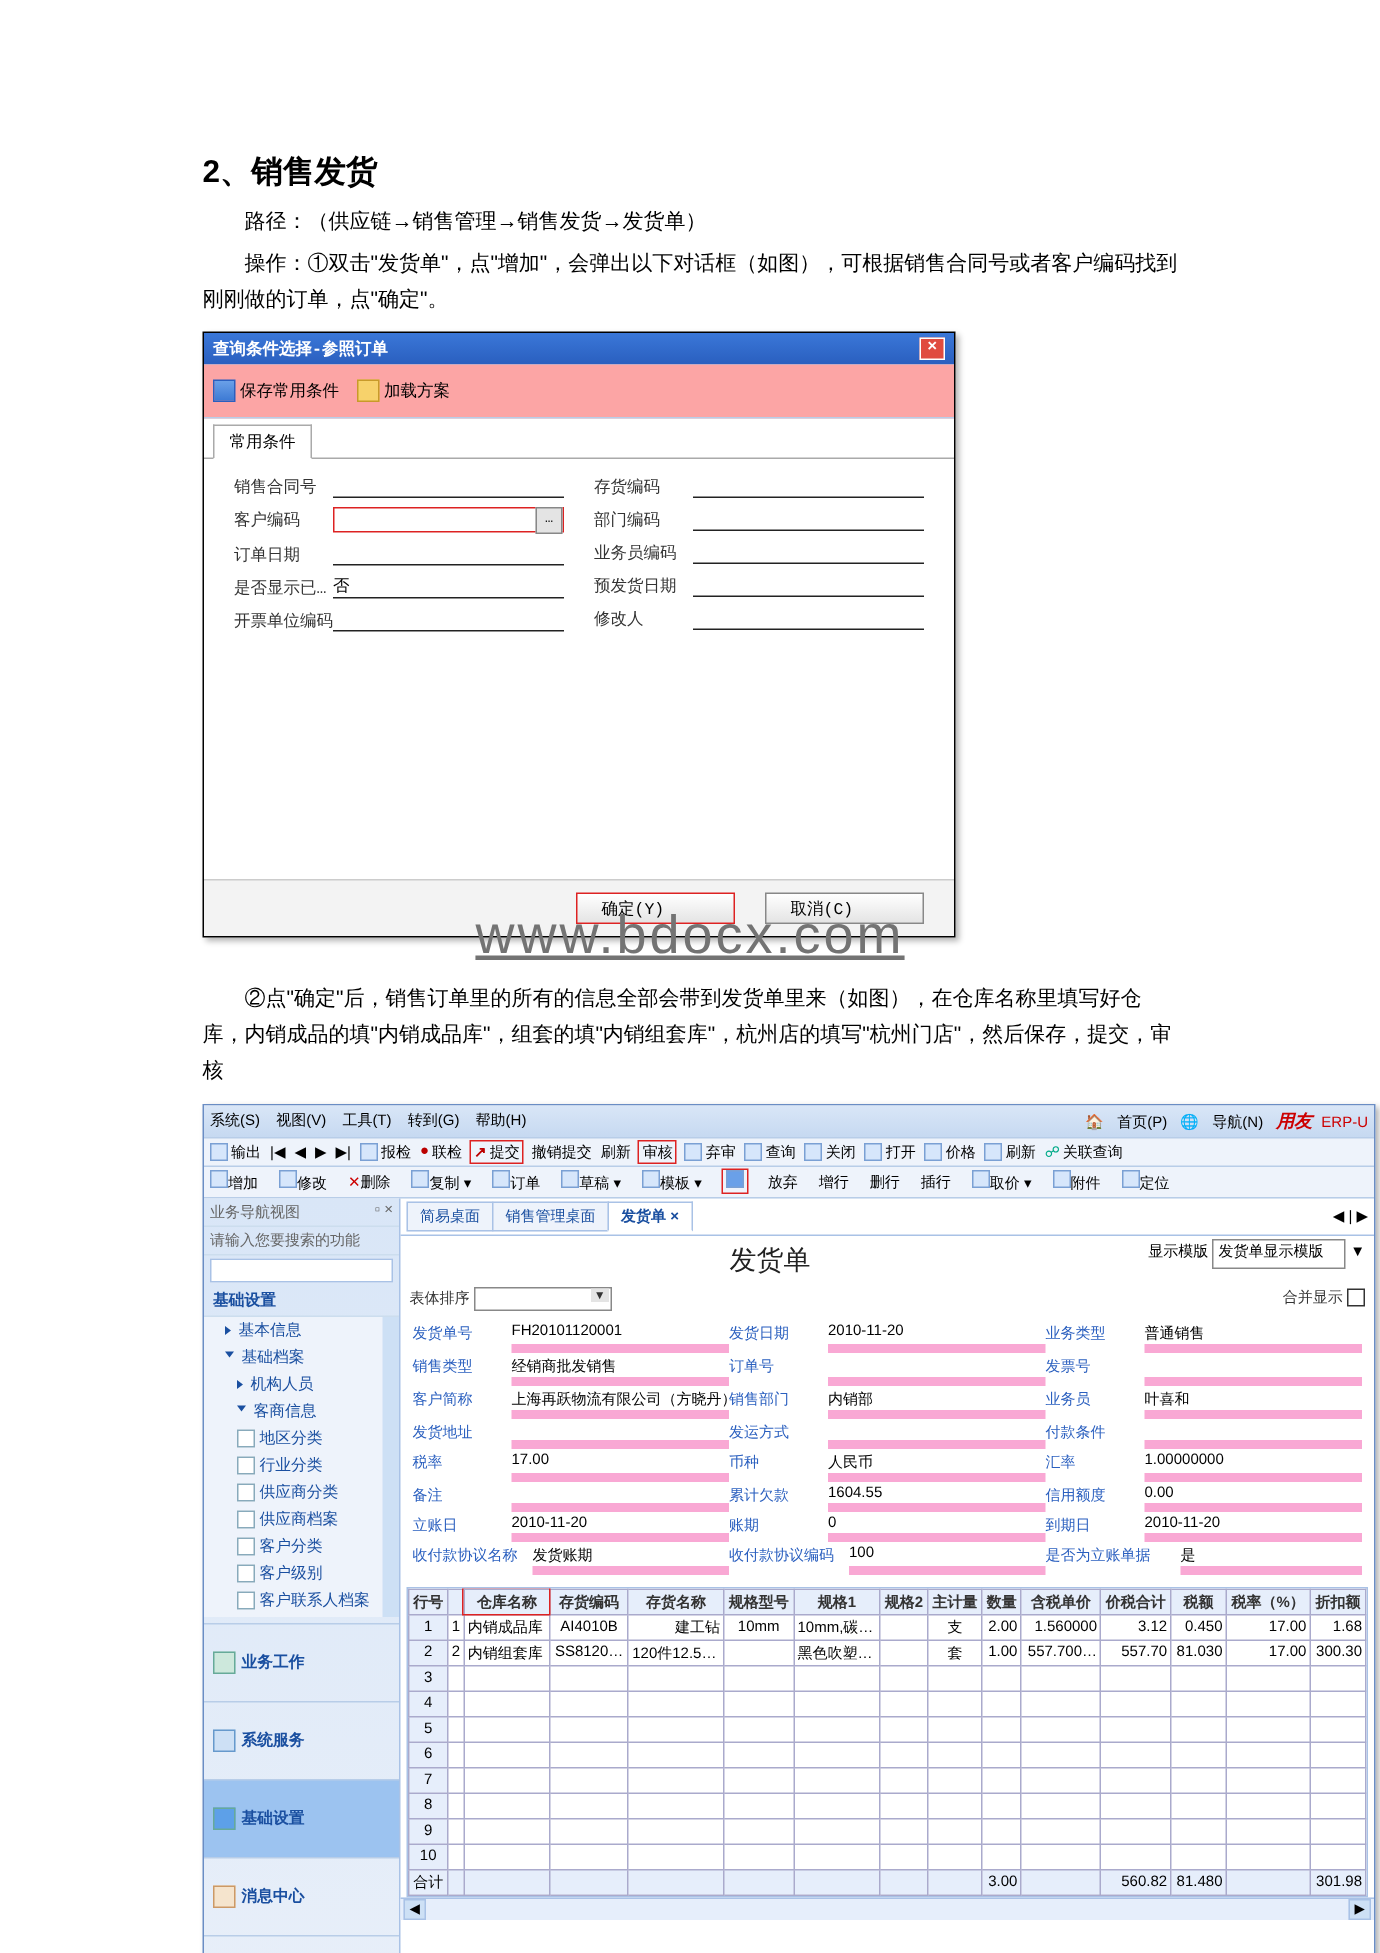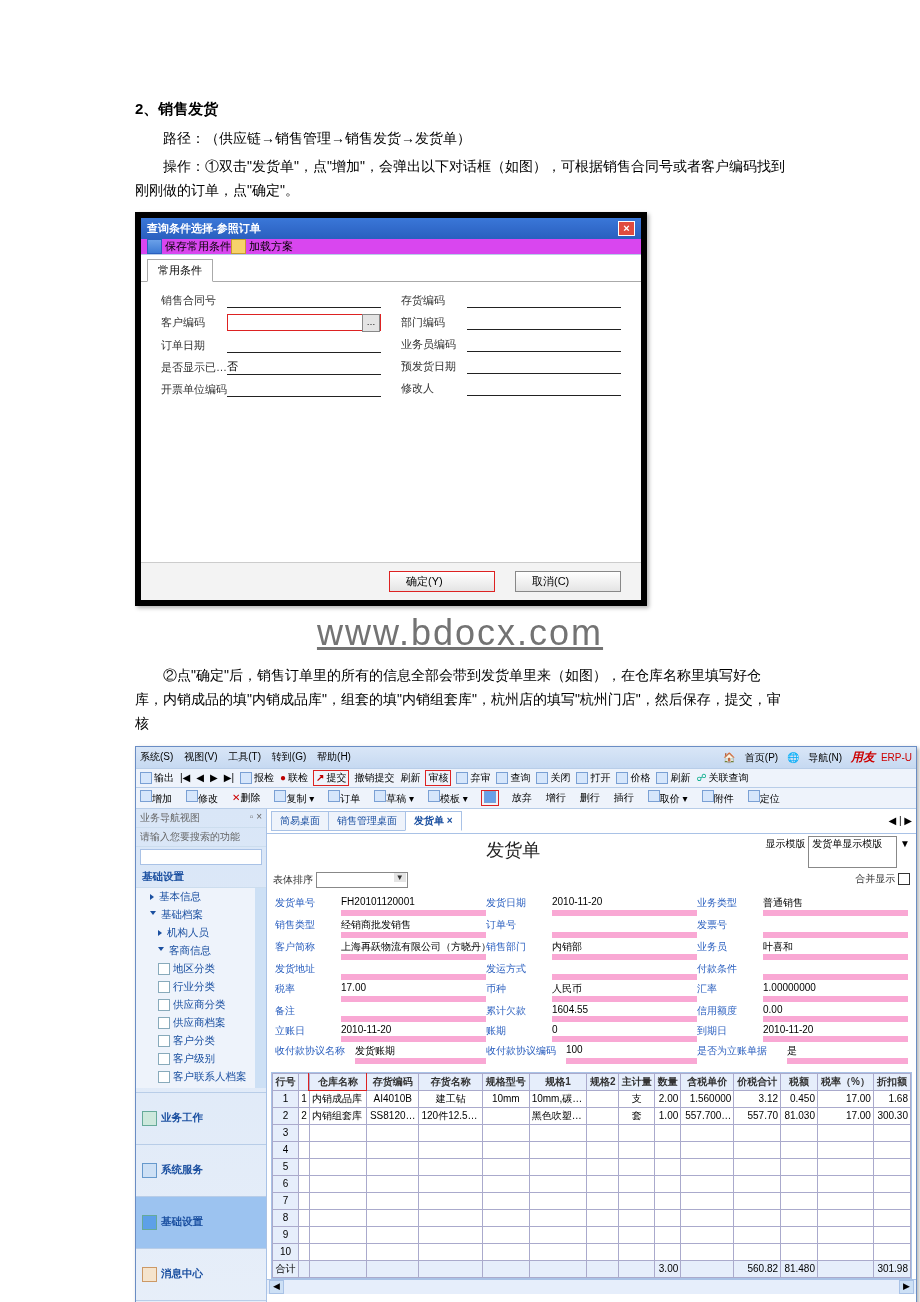--- a/index.html
+++ b/index.html
@@ -5,32 +5,32 @@
   body {
     margin: 0;
     padding: 100px 135px;
     font-family: "SimSun", "Arial", sans-serif;
     font-size: 14px;
     color: #000;
     background: #fff;
     width: 920px;
     box-sizing: border-box;
   }
-  h2 { font-size: 15px; margin: 0 0 8px 0; font-weight: bold; }
+  h2 { font-size: 21px; margin: 0 0 8px 0; font-weight: bold; }
   .para { margin: 0 0 4px 0; line-height: 1.7; }
   .indent { text-indent: 2em; }
 
   
   .dialog {
-    margin: 10px 0 36px 0;
+    margin: 10px 0 7px 0;
     width: 500px;
-    border: 6px solid #000000;
+    border: 1px solid #000000;
     box-shadow: 2px 2px 4px rgba(0,0,0,0.3);
     font-size: 11px;
-    font-family: Liberation Sans, sans-serif;
+    font-family: Liberation Mono, monospace;
     background: #fff;
   }
   .dialog-title {
     background: linear-gradient(#3a77d8, #2a5fbf);
     color: #fff;
     padding: 3px 6px;
     display: flex;
     justify-content: space-between;
     align-items: center;
     font-weight: bold;
@@ -40,25 +40,25 @@
     color: #fff;
     width: 17px;
     height: 15px;
     text-align: center;
     font-weight: bold;
     font-size: 11px;
     border: 1px solid #fff;
     box-sizing: border-box;
   }
   .toolbar-row {
-    background: #d946ef;
-    padding: 0 6px;
+    background: #fca5a5;
+    padding: 10px 6px;
     border-bottom: 1px solid #b8cde8;
     display: flex;
-    gap: 0;
+    gap: 12px;
   }
   .toolbar-row span { display: inline-flex; align-items: center; gap: 3px; }
   .ico { width: 13px; height: 13px; display: inline-block; }
   .ico-save { background: linear-gradient(#6aa0e8,#3d7ad4); border: 1px solid #2a5fbf; }
   .ico-load { background: #f7d26b; border: 1px solid #c89a2a; }
   .tab-row { padding: 4px 6px 0 6px; border-bottom: 1px solid #aaa; }
   .tab { display: inline-block; padding: 3px 10px; border: 1px solid #aaa; border-bottom: 1px solid #fff; margin-bottom: -1px; background: #fff; }
   .fields-area {
     padding: 10px 20px;
     height: 260px;
@@ -178,21 +178,21 @@
     padding: 2px 4px;
     border-bottom: 1px solid #a9c2e6;
     display: flex;
     align-items: center;
     gap: 0;
   }
   .tabitem { padding: 2px 8px; border: 1px solid #a9c2e6; margin-right: -1px; background: #eef3fb; color: #1a4fa0;}
   .tabitem.active { background: #fff; border-bottom: 1px solid #fff; font-weight: bold; }
   .form-hdr { text-align: center; font-size: 18px; color: #222; padding: 4px 0; }
   .form-topright { float: right; font-size: 10px; padding: 2px 6px; }
-  .form-topright .sel { border: 1px solid #888; padding: 0 14px 16px 3px; background: #fff; display: inline-block; }
+  .form-topright .sel { border: 1px solid #888; padding: 0 14px 4px 3px; background: #fff; display: inline-block; }
   .sort-row { padding: 2px 6px; display: flex; justify-content: space-between; font-size: 10px; color: #333;}
   .sort-row .sel2 { display: inline-block; width: 90px; height: 14px; border: 1px solid #888; background: #fff; vertical-align: middle; position: relative;}
   .sort-row .sel2::after { content:"▼"; position:absolute; right:1px; top:0; font-size:8px; background:#e4e4e4; padding:0 2px;}
   .chkbox { display: inline-block; width: 10px; height: 10px; border: 1px solid #333; vertical-align: middle; background:#fff;}
   .form-fields {
     padding: 6px 8px;
     font-size: 10px;
   }
   .ff-row { display: flex; margin-bottom: 2px; }
   .ff-cell { flex: 1; display: flex; min-width: 0; }
@@ -628,21 +628,21 @@
               <th>税率（%）</th>
               <th>折扣额</th>
             </tr>
           </thead>
           <tbody id="grid-body">
               <tr>
                 <td class="rownum">1</td>
                 <td>1</td>
                 <td style="text-align:left">内销成品库</td>
                 <td>AI4010B</td>
-                <td style="text-align:center">建工钻</td>
+                <td style="text-align:right">建工钻</td>
                 <td>10mm</td>
                 <td style="text-align:left">10mm,碳…</td>
                 <td></td>
                 <td>支</td>
                 <td style="text-align:right">2.00</td>
                 <td style="text-align:right">1.560000</td>
                 <td style="text-align:right">3.12</td>
                 <td style="text-align:right">0.450</td>
                 <td style="text-align:right">17.00</td>
                 <td style="text-align:right">1.68</td>

